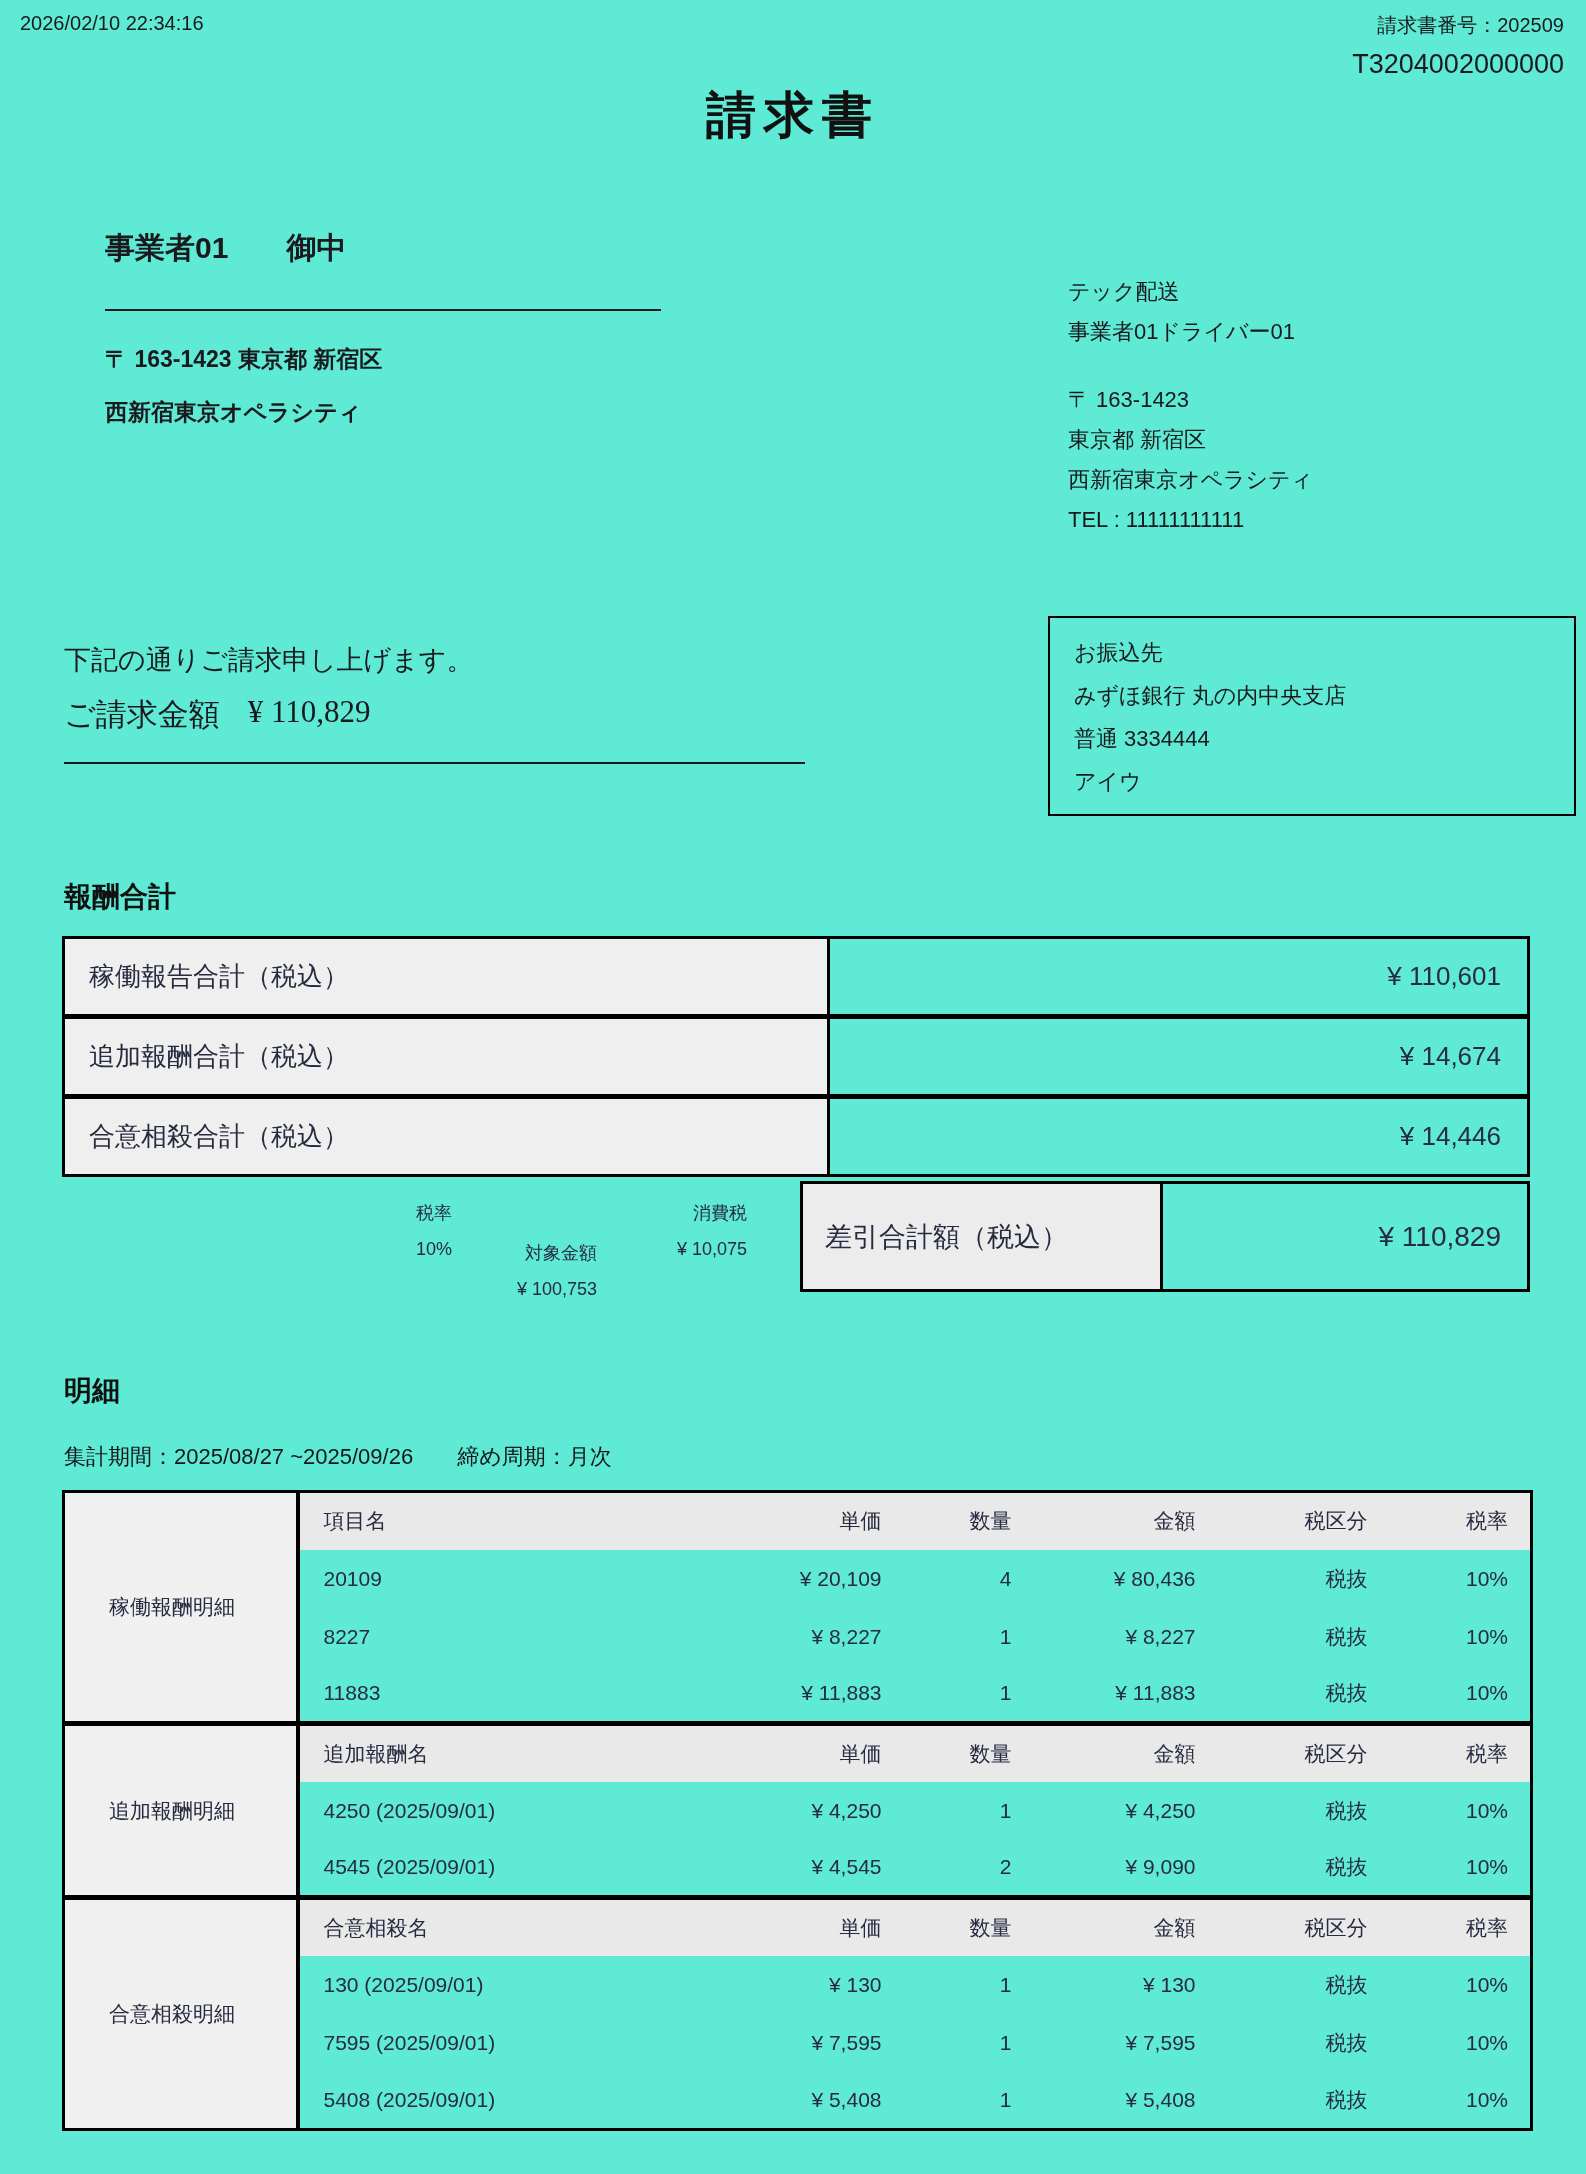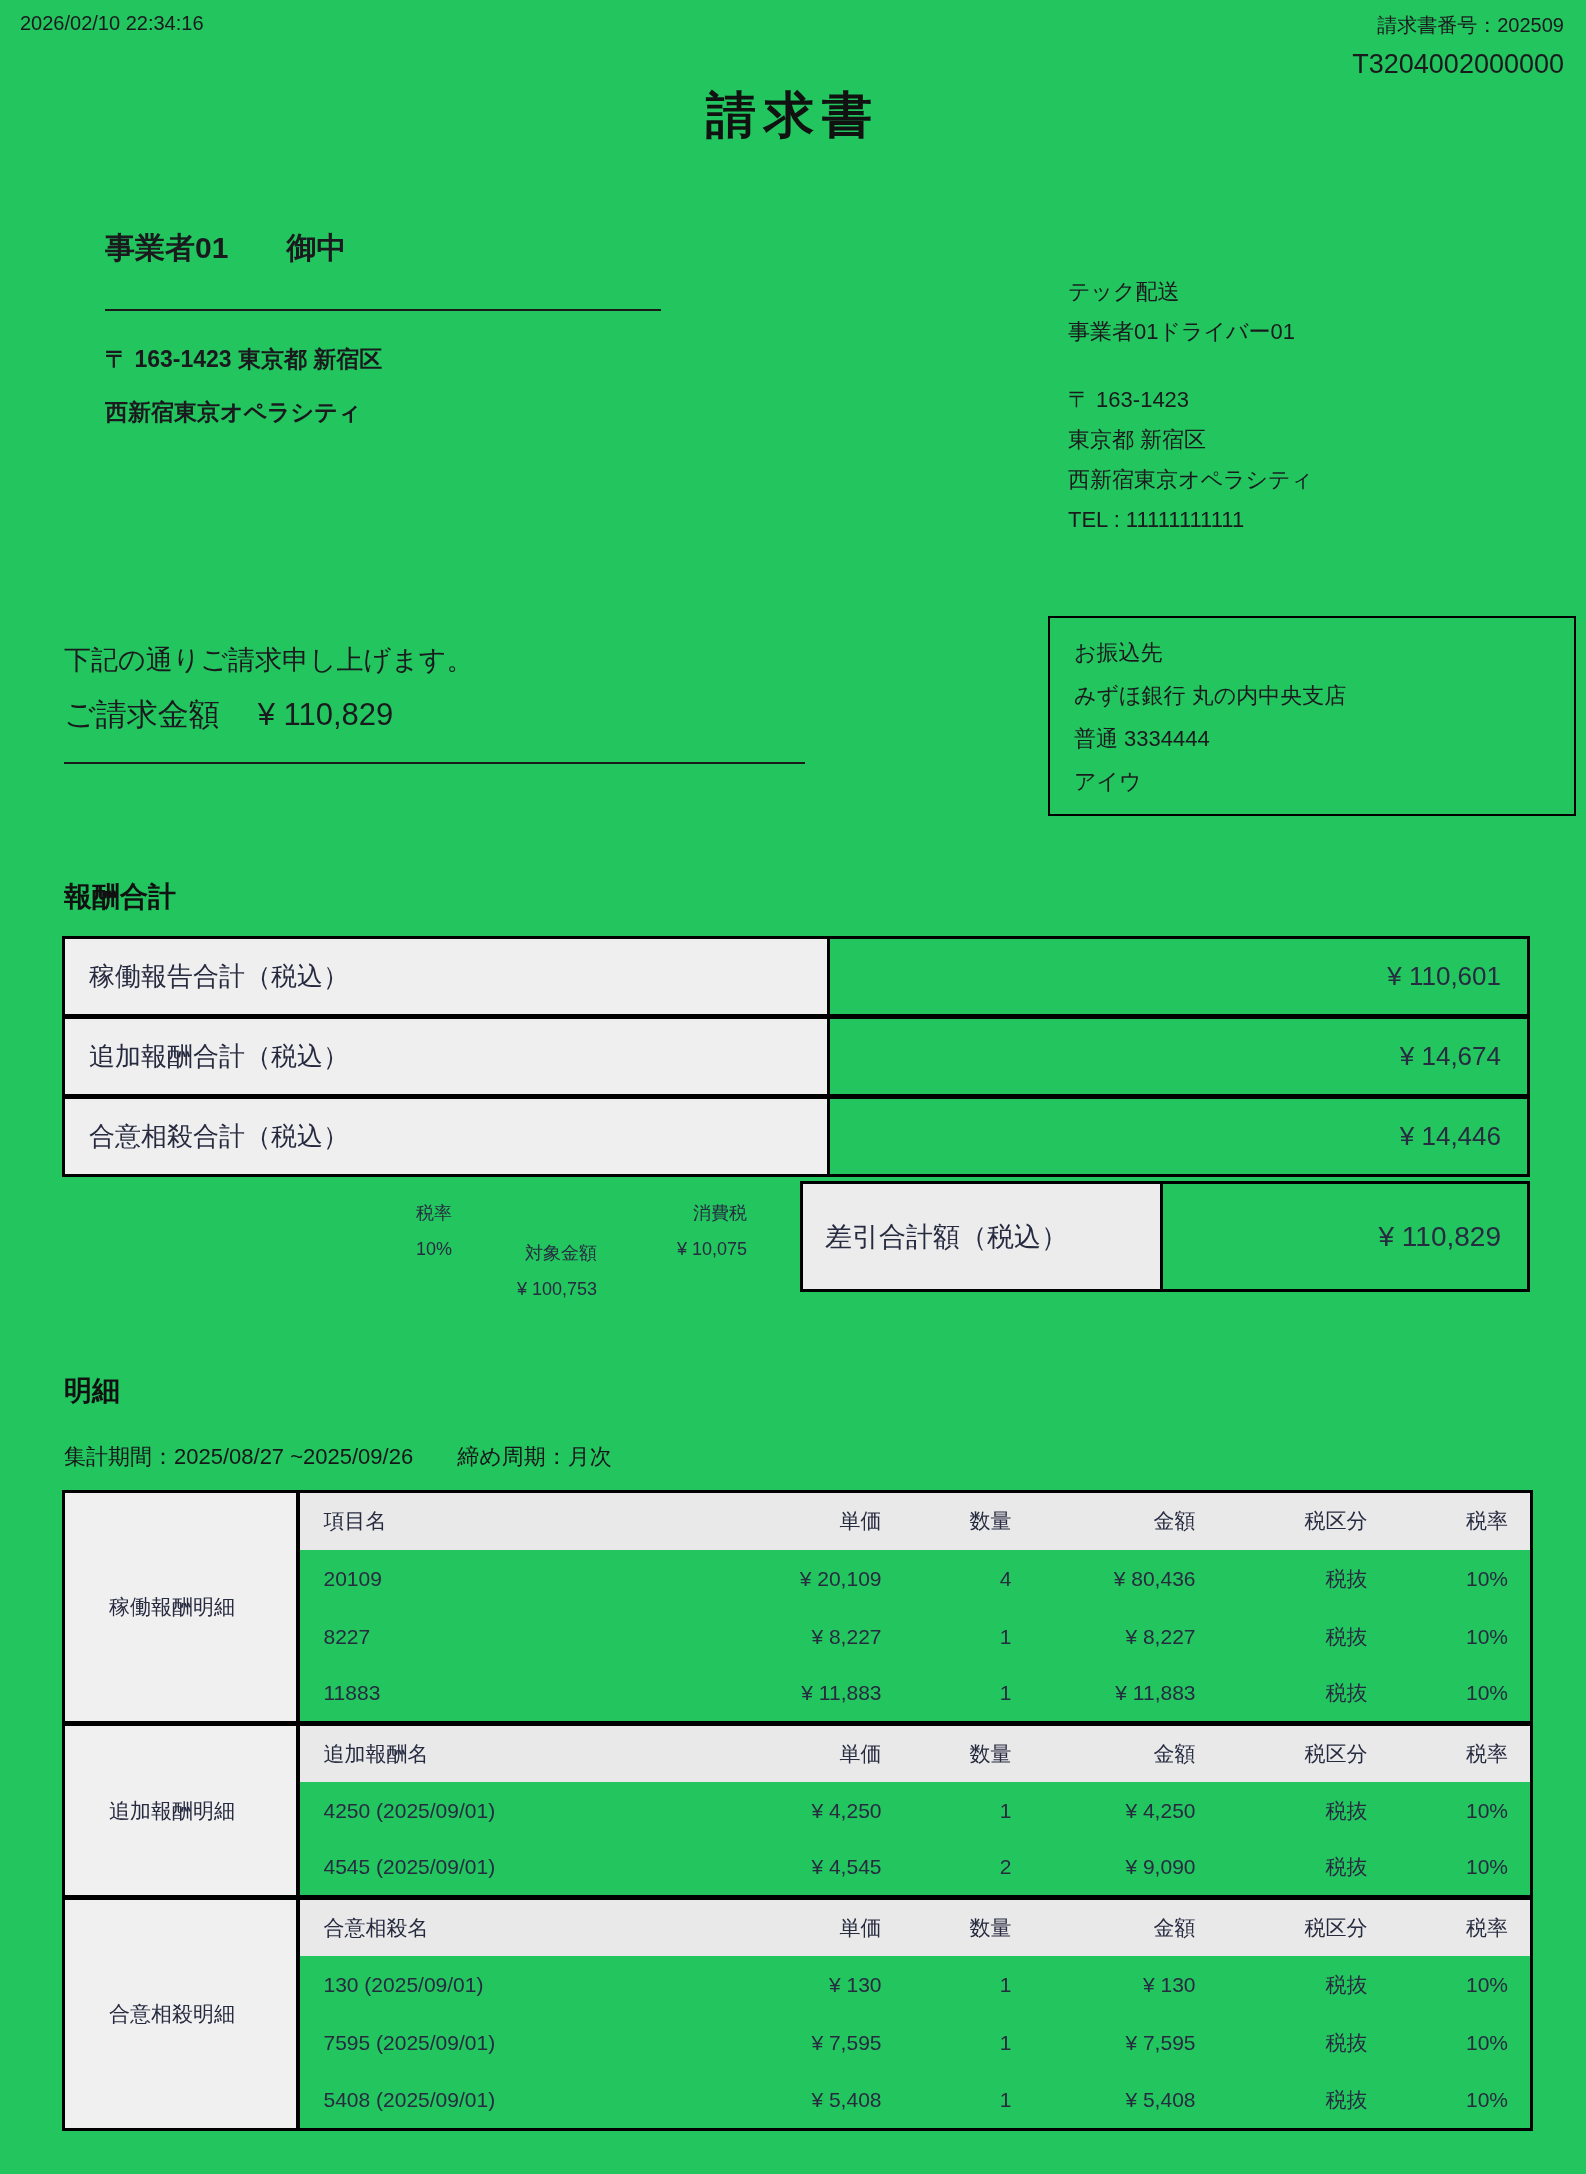--- a/index.html
+++ b/index.html
@@ -2,21 +2,21 @@
 <html><head>
 <meta charset="utf-8">
 <style>
   html,body{margin:0;padding:0;background:#ffffff;}
   body{
     width:1586px;height:2174px;position:relative;
     font-family:"Liberation Sans","DejaVu Sans",sans-serif;
     color:#1a1a1e;
     -webkit-font-smoothing:antialiased;
   }
-  .page{position:absolute;inset:0;background:#22c55e;}
+  .page{position:absolute;inset:0;background:#5eead4;}
 
   
   .meta-date{position:absolute;left:20px;top:12px;font-size:20px;}
   .meta-right{position:absolute;right:22px;top:12px;text-align:right;}
   .invoice-no{font-size:20px;}
   .reg-no{font-size:27px;margin-top:10px;}
 
   
   .doc-title{position:absolute;left:0;right:0;top:82px;text-align:center;
     font-size:50px;font-weight:600;letter-spacing:8px;color:#111;}
@@ -28,21 +28,21 @@
   .recipient .addr{margin-top:22px;font-size:23px;line-height:2.3;}
 
   
   .issuer{position:absolute;left:1068px;top:272px;font-size:22px;line-height:1.82;}
   .issuer .gap{height:28px;}
 
   
   .statement{position:absolute;left:64px;top:642px;font-size:27px;}
   .billing{position:absolute;left:64px;top:694px;width:741px;
     border-bottom:2px solid #1a1a1a;padding-bottom:26px;
-    display:flex;align-items:center;gap:38px;font-size:31px;}
+    display:flex;align-items:flex-start;gap:28px;font-size:31px;font-family:Liberation Serif, serif;}
 
   
   .bank-box{position:absolute;left:1048px;top:616px;width:528px;height:200px;
     border:2px solid #000;box-sizing:border-box;padding:14px 24px;
     font-size:22px;line-height:1.95;}
 
   
   .summary-section{position:absolute;left:62px;top:878px;width:1468px;}
   .section-heading{font-size:28px;font-weight:bold;color:#111;margin:0 0 20px 2px;}
   table.summary{width:100%;border-collapse:collapse;border:3px solid #000;

